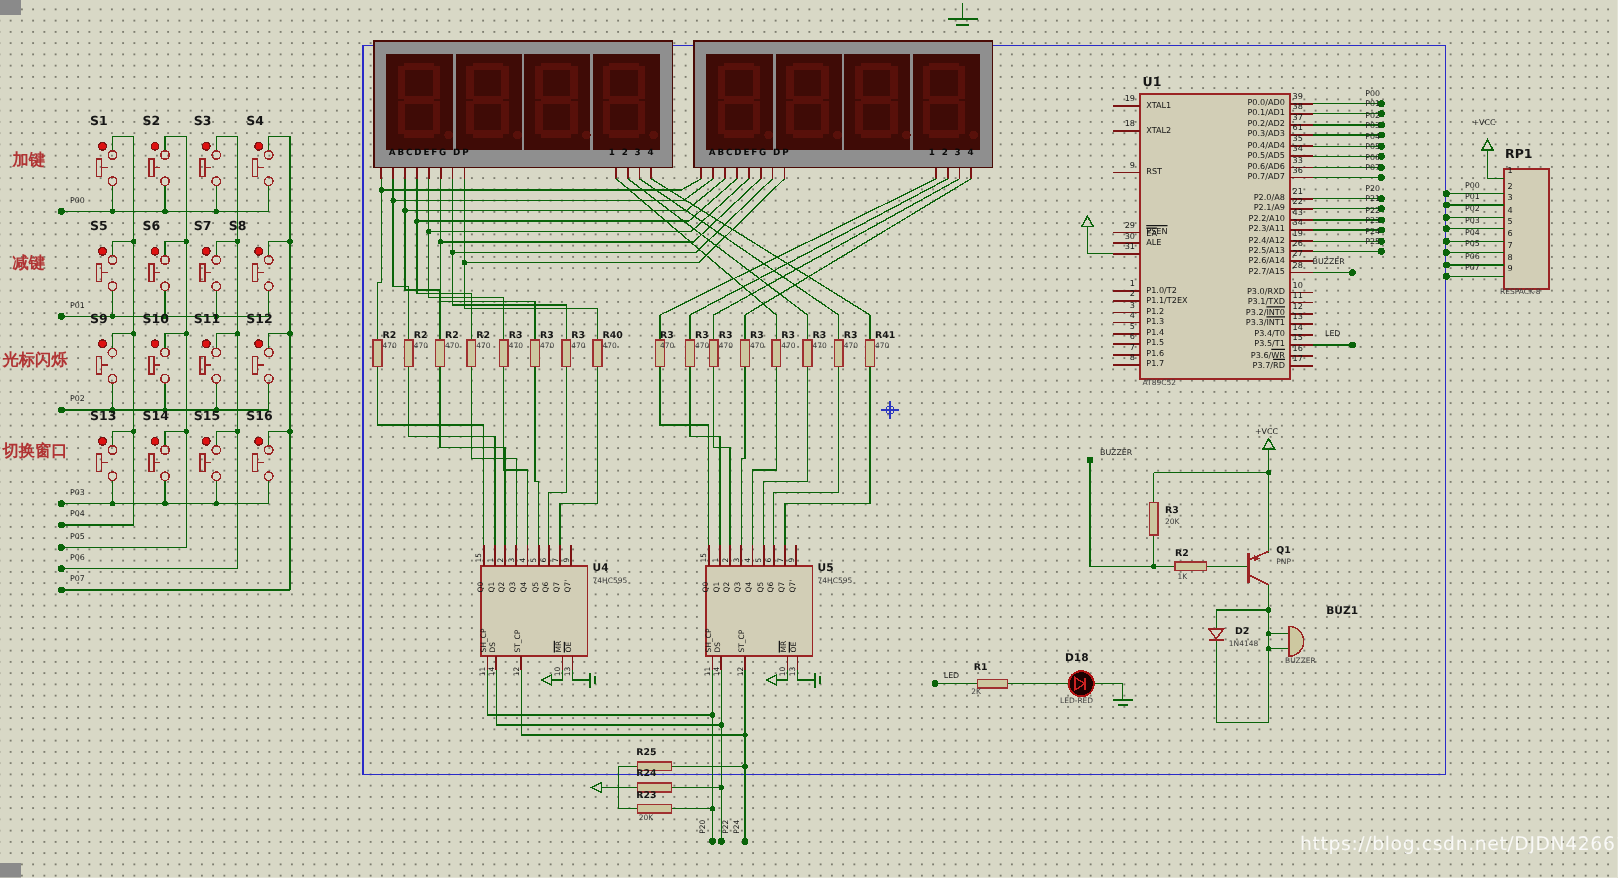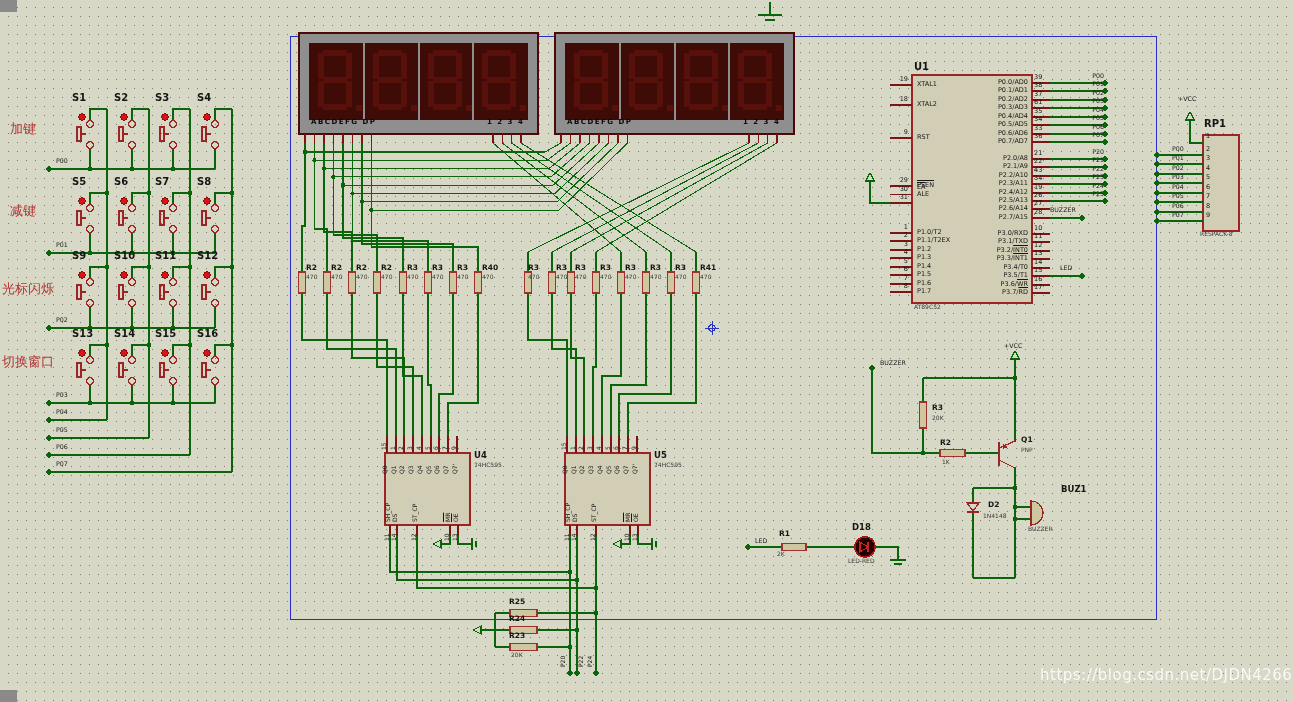--- a/index.html
+++ b/index.html
@@ -8,21 +8,21 @@
     background-image:radial-gradient(circle,rgba(50,50,40,.55) .8px,transparent 1px);
     background-size:9px 9px;background-position:4px 3px;
     font-family:"DejaVu Sans",sans-serif;}
   svg{position:absolute;left:0;top:0;}
   .p{position:absolute;font-size:6.5px;color:#161616;white-space:nowrap;line-height:1.1;z-index:5;}
   .ref{font-weight:bold;font-size:7.5px;}
   .bigref{font-weight:bold;font-size:10px;}
   .medref{font-weight:bold;font-size:8.5px;}
   .net{font-size:6.3px;color:#202020;}
   .val{font-size:6px;color:#3c3c3c;}
-  .cn{font-weight:normal;font-size:13px;color:#b03434;}
+  .cn{font-weight:bold;font-size:13px;color:#b03434;}
   .dis{font-size:7px;color:#0a0a0a;letter-spacing:1.5px;font-weight:bold;}
   .rt{transform-origin:0 0;transform:rotate(-90deg);font-size:6px;}
   .ra{text-align:right;}
   .ov{text-decoration:overline;}
   .wm{position:absolute;font-size:15px;color:rgba(255,255,255,.85);z-index:9;letter-spacing:.5px;}
 </style>
 </head>
 <body>
 
 <div id="stage">
@@ -561,21 +561,21 @@
   </g>
 </svg>
 
 <div class="p bigref" style="left:72px;top:92px">S1</div>
 <div class="p bigref" style="left:114px;top:92px">S2</div>
 <div class="p bigref" style="left:155px;top:92px">S3</div>
 <div class="p bigref" style="left:197px;top:92px">S4</div>
 <div class="p bigref" style="left:72px;top:176px">S5</div>
 <div class="p bigref" style="left:114px;top:176px">S6</div>
 <div class="p bigref" style="left:155px;top:176px">S7</div>
-<div class="p bigref" style="left:197px;top:176px">S8</div>
+<div class="p bigref" style="left:183px;top:176px">S8</div>
 <div class="p bigref" style="left:72px;top:250px">S9</div>
 <div class="p bigref" style="left:114px;top:250px">S10</div>
 <div class="p bigref" style="left:155px;top:250px">S11</div>
 <div class="p bigref" style="left:197px;top:250px">S12</div>
 <div class="p bigref" style="left:72px;top:328px">S13</div>
 <div class="p bigref" style="left:114px;top:328px">S14</div>
 <div class="p bigref" style="left:155px;top:328px">S15</div>
 <div class="p bigref" style="left:197px;top:328px">S16</div>
 
 <div class="p cn" style="left:10px;top:122px">加键</div>

